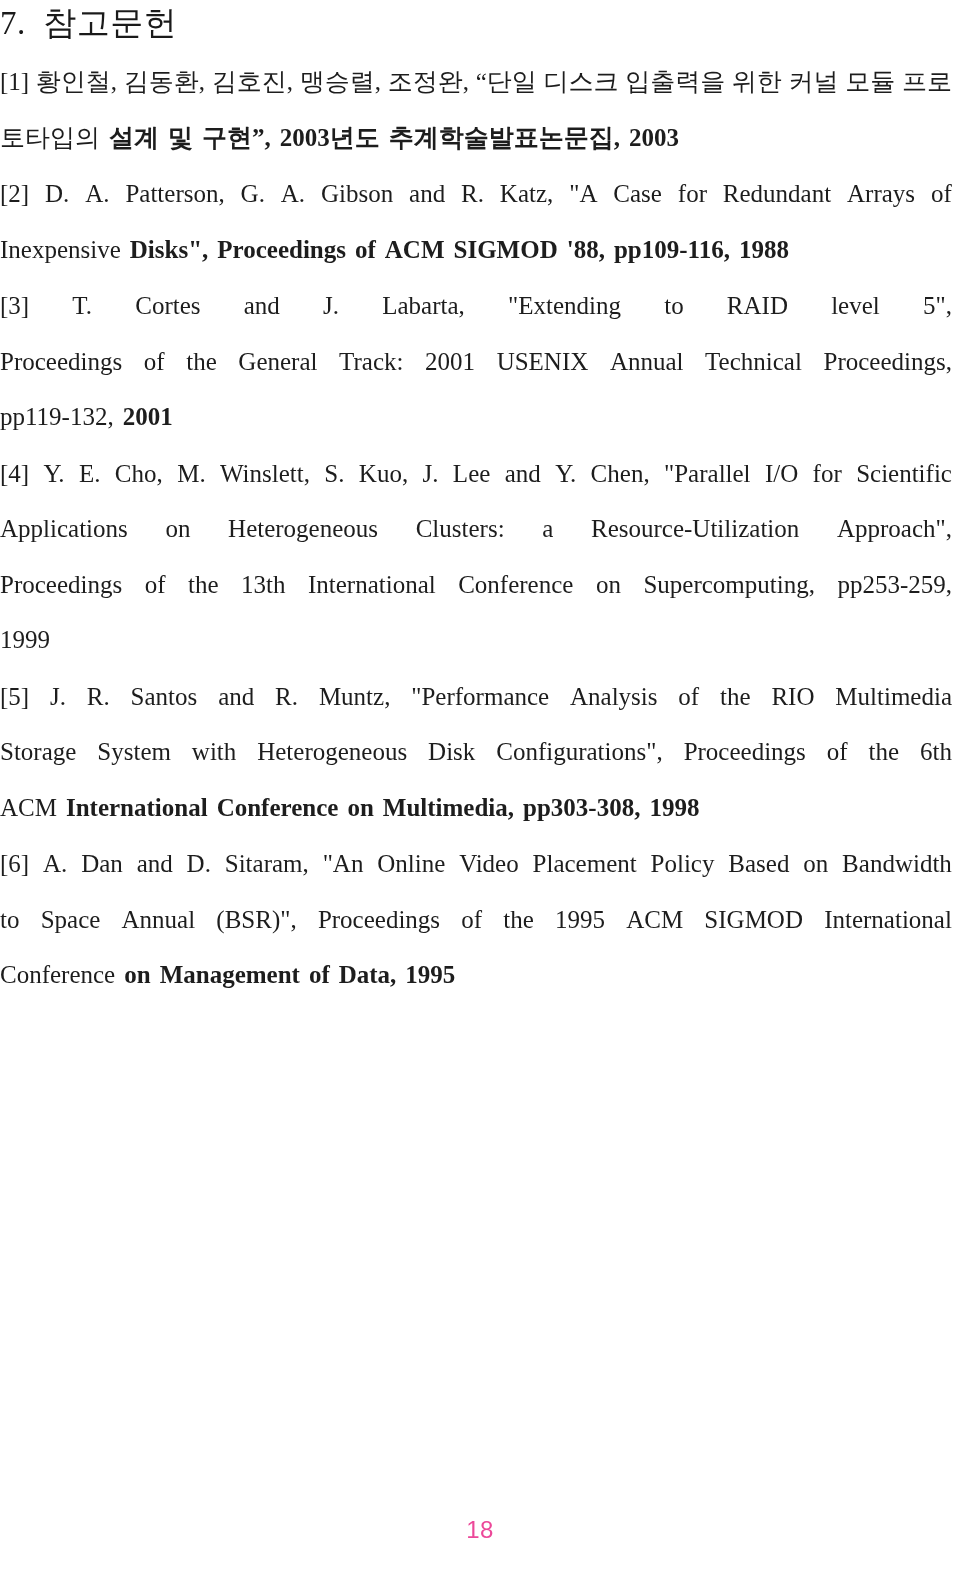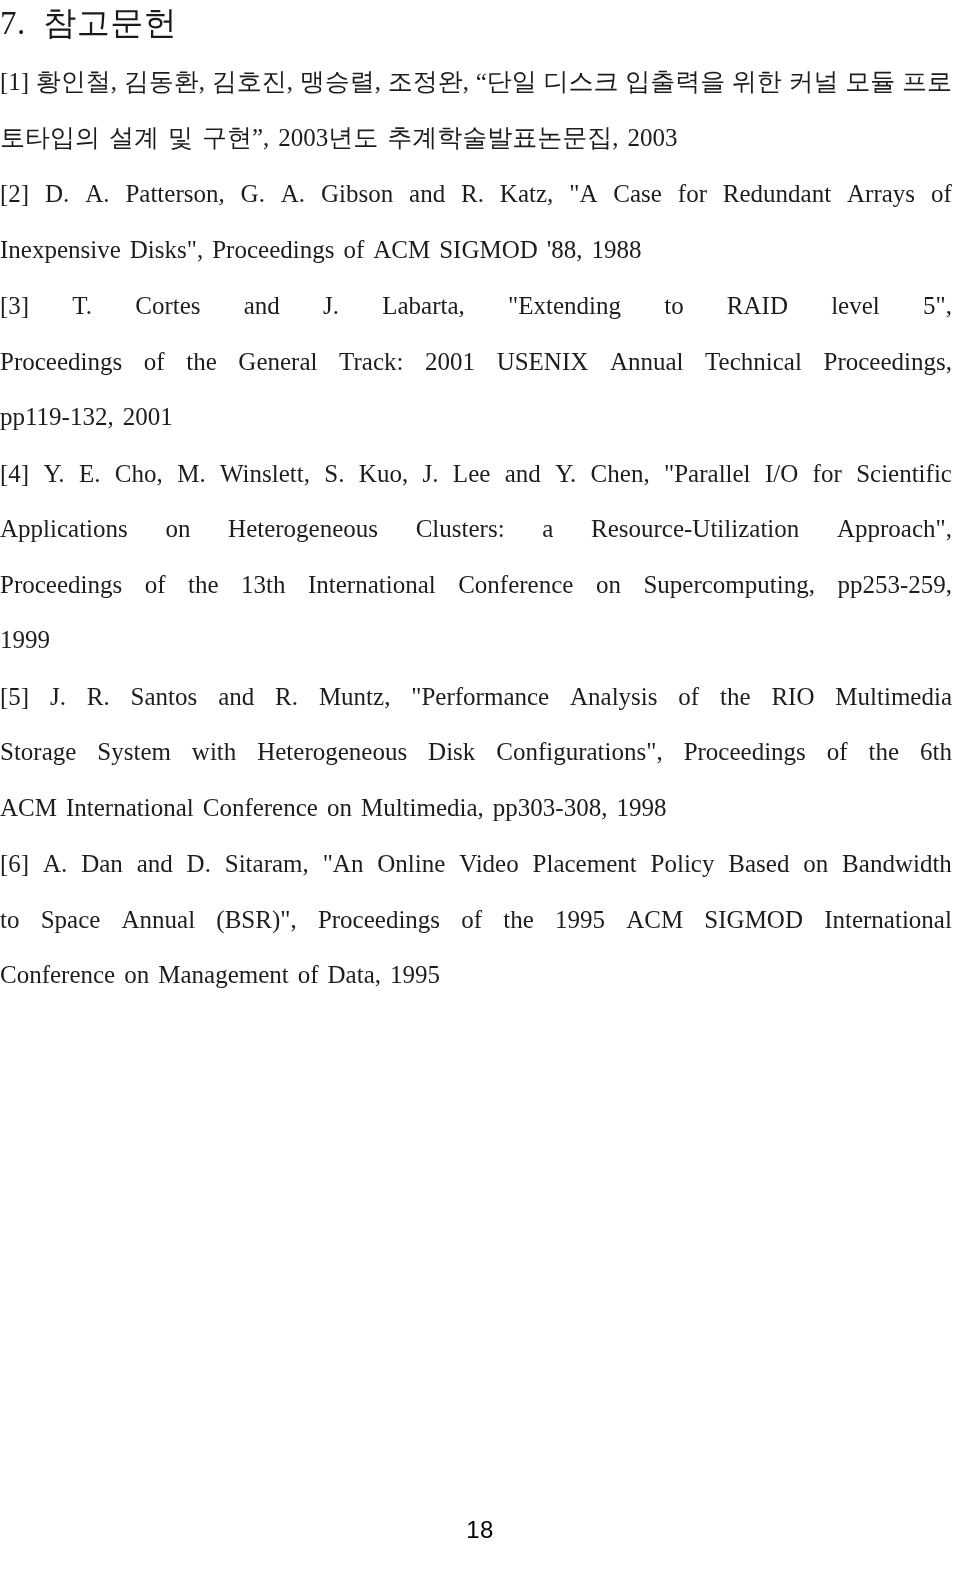--- a/index.html
+++ b/index.html
@@ -70,57 +70,58 @@
     justify-content: space-between;
   }
 
   
   .ref-line.flush-left {
     justify-content: flex-start;
   }
 
   .ref-line.flush-left .w + .w {
     margin-left: 9px;
+    font-weight: bold;
   }
 
   .w {
     display: inline-block;
   }
 
   
   .page-number {
     position: absolute;
     left: 0;
     right: 0;
     bottom: 34px;
     text-align: center;
     font-family: "Liberation Sans", "DejaVu Sans", sans-serif;
     font-size: 24px;
     line-height: 28px;
-    color: #000000;
+    color: #ec4899;
     letter-spacing: 0.5px;
   }
 </style>
 </head>
 <body>
 
 <div class="page">
 
   <div class="content">
 
     <h1 class="section-heading">7.  참고문헌</h1>
 
     <ol class="ref-list" id="reference-list">
         <li class="ref-item">
           <div class="ref-line justify"><span class="w">[1]</span><span class="w">황인철,</span><span class="w">김동환,</span><span class="w">김호진,</span><span class="w">맹승렬,</span><span class="w">조정완,</span><span class="w">“단일</span><span class="w">디스크</span><span class="w">입출력을</span><span class="w">위한</span><span class="w">커널</span><span class="w">모듈</span><span class="w">프로</span></div>
           <div class="ref-line flush-left"><span class="w">토타입의</span><span class="w">설계</span><span class="w">및</span><span class="w">구현”,</span><span class="w">2003년도</span><span class="w">추계학술발표논문집,</span><span class="w">2003</span></div>
         </li>
         <li class="ref-item">
           <div class="ref-line justify"><span class="w">[2]</span><span class="w">D.</span><span class="w">A.</span><span class="w">Patterson,</span><span class="w">G.</span><span class="w">A.</span><span class="w">Gibson</span><span class="w">and</span><span class="w">R.</span><span class="w">Katz,</span><span class="w">"A</span><span class="w">Case</span><span class="w">for</span><span class="w">Redundant</span><span class="w">Arrays</span><span class="w">of</span></div>
-          <div class="ref-line flush-left"><span class="w">Inexpensive</span><span class="w">Disks",</span><span class="w">Proceedings</span><span class="w">of</span><span class="w">ACM</span><span class="w">SIGMOD</span><span class="w">'88,</span><span class="w">1988</span></div>
+          <div class="ref-line flush-left"><span class="w">Inexpensive</span><span class="w">Disks",</span><span class="w">Proceedings</span><span class="w">of</span><span class="w">ACM</span><span class="w">SIGMOD</span><span class="w">'88,</span><span class="w">pp109-116,</span><span class="w">1988</span></div>
         </li>
         <li class="ref-item">
           <div class="ref-line justify"><span class="w">[3]</span><span class="w">T.</span><span class="w">Cortes</span><span class="w">and</span><span class="w">J.</span><span class="w">Labarta,</span><span class="w">"Extending</span><span class="w">to</span><span class="w">RAID</span><span class="w">level</span><span class="w">5",</span></div>
           <div class="ref-line justify"><span class="w">Proceedings</span><span class="w">of</span><span class="w">the</span><span class="w">General</span><span class="w">Track:</span><span class="w">2001</span><span class="w">USENIX</span><span class="w">Annual</span><span class="w">Technical</span><span class="w">Proceedings,</span></div>
           <div class="ref-line flush-left"><span class="w">pp119-132,</span><span class="w">2001</span></div>
         </li>
         <li class="ref-item">
           <div class="ref-line justify"><span class="w">[4]</span><span class="w">Y.</span><span class="w">E.</span><span class="w">Cho,</span><span class="w">M.</span><span class="w">Winslett,</span><span class="w">S.</span><span class="w">Kuo,</span><span class="w">J.</span><span class="w">Lee</span><span class="w">and</span><span class="w">Y.</span><span class="w">Chen,</span><span class="w">"Parallel</span><span class="w">I/O</span><span class="w">for</span><span class="w">Scientific</span></div>
           <div class="ref-line justify"><span class="w">Applications</span><span class="w">on</span><span class="w">Heterogeneous</span><span class="w">Clusters:</span><span class="w">a</span><span class="w">Resource-Utilization</span><span class="w">Approach",</span></div>
           <div class="ref-line justify"><span class="w">Proceedings</span><span class="w">of</span><span class="w">the</span><span class="w">13th</span><span class="w">International</span><span class="w">Conference</span><span class="w">on</span><span class="w">Supercomputing,</span><span class="w">pp253-259,</span></div>

